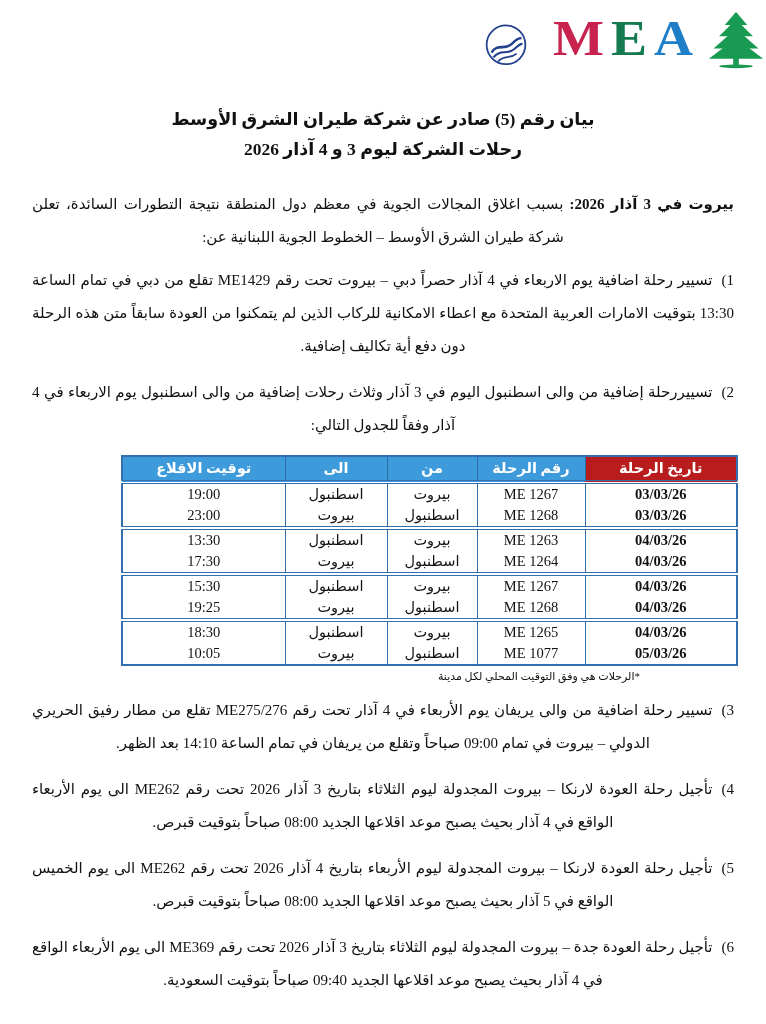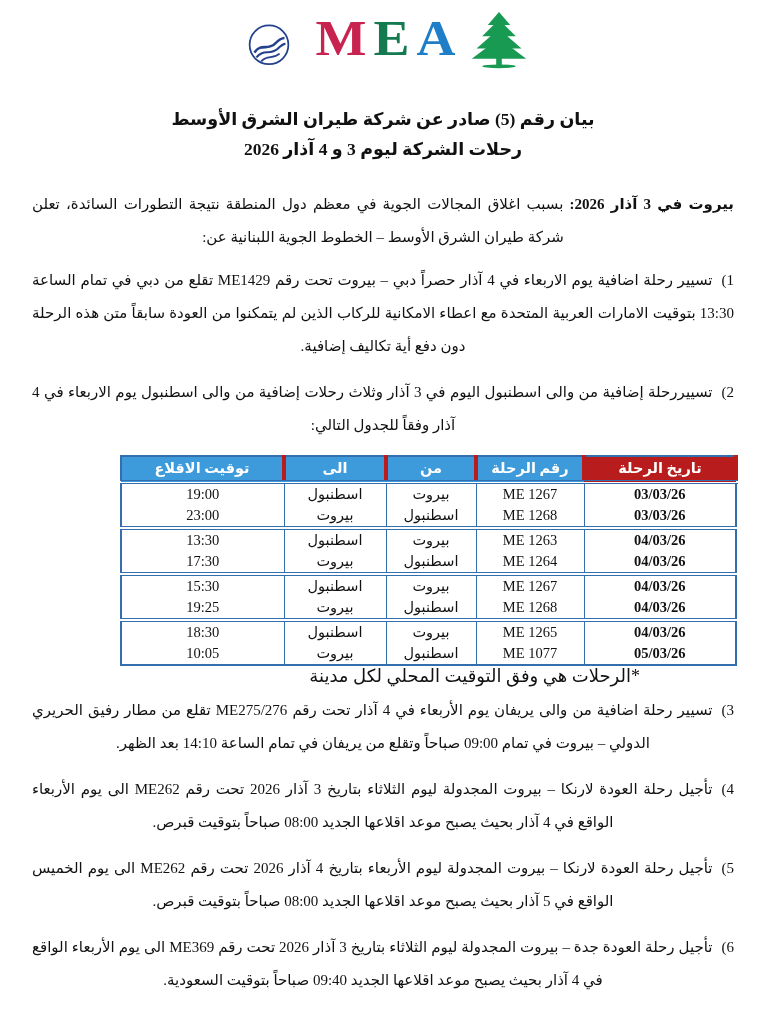--- a/index.html
+++ b/index.html
@@ -4,21 +4,21 @@
 <style>
   html,body{margin:0;padding:0;background:#ffffff;}
   .page{
     width:766px;height:1024px;margin:0 auto;background:#ffffff;
     position:relative;overflow:hidden;
     font-family:"Liberation Serif","DejaVu Sans",serif;
     direction:rtl;color:#111;
   }
   
   .logo-row{
-    display:flex;align-items:center;justify-content:center;
+    display:flex;align-items:center;
     padding-top:8px;height:64px;gap:6px;
   }
   .cedar{width:60px;height:60px;}
   .wordmark{
     font-family:"Liberation Serif",serif;font-weight:bold;
     font-size:54px;line-height:54px;letter-spacing:7px;
     transform:scaleY(0.92);direction:ltr;
     margin-top:-4px;
   }
   .skyteam{width:62px;height:62px;margin-right:10px;}
@@ -35,34 +35,34 @@
   .marker{direction:ltr;unicode-bidi:bidi-override;display:inline-block;margin-left:9px;}
   
   .tbl-wrap{margin:2px 28px 0 auto;width:615px;}
   table.flights{
     width:615px;border-collapse:collapse;table-layout:fixed;
     direction:rtl;font-size:14.5px;
     border:2px solid #336FAE;
   }
   table.flights th{
     color:#ffffff;font-weight:bold;padding:3px 2px;font-size:14.5px;
-    border-right:4px solid #b91c1c;border-left:1px solid #2e6aa6;
+    border-right:1px solid #b91c1c;border-left:1px solid #2e6aa6;
   }
   table.flights td{
     text-align:center;padding:0 12px;height:21px;line-height:21px;
     border-left:1px solid #336FAE;border-right:1px solid #336FAE;
     background:#ffffff;white-space:nowrap;
   }
   table.flights tbody{border-top:4px double #336FAE;}
   table.flights thead{border-bottom:2px solid #336FAE;}
   .date-cell{font-weight:bold;}
   .col-date{width:152px;}.col-flight{width:108px;}.col-from{width:90px;}
   .col-to{width:102px;}.col-time{width:163px;}
   .tbl-note{
-    font-size:18px;line-height:20px;text-align:right;
+    font-size:11px;line-height:20px;text-align:right;
     padding-right:98px;margin-bottom:8px;
   }
 </style>
 </head>
 <body>
 
 <div class="page">
 
   <div class="logo-row">
     <svg class="cedar" viewBox="0 0 64 64">

